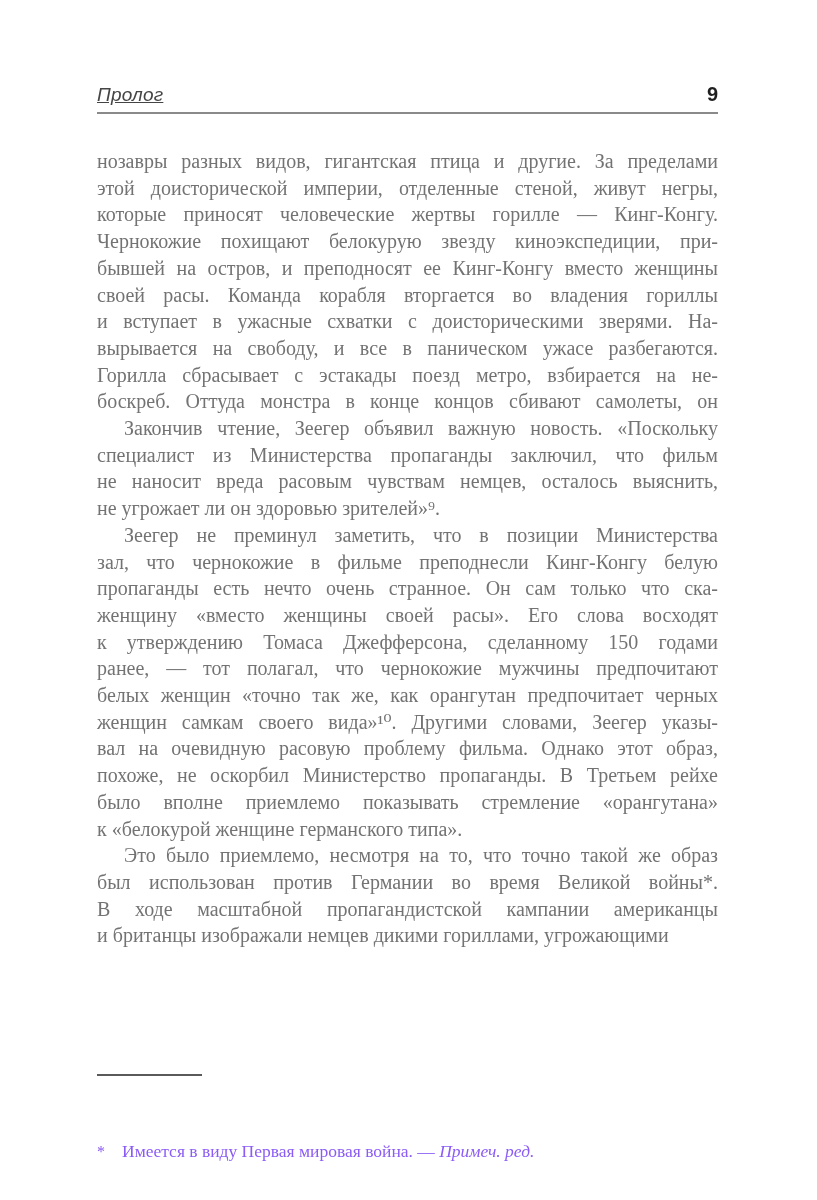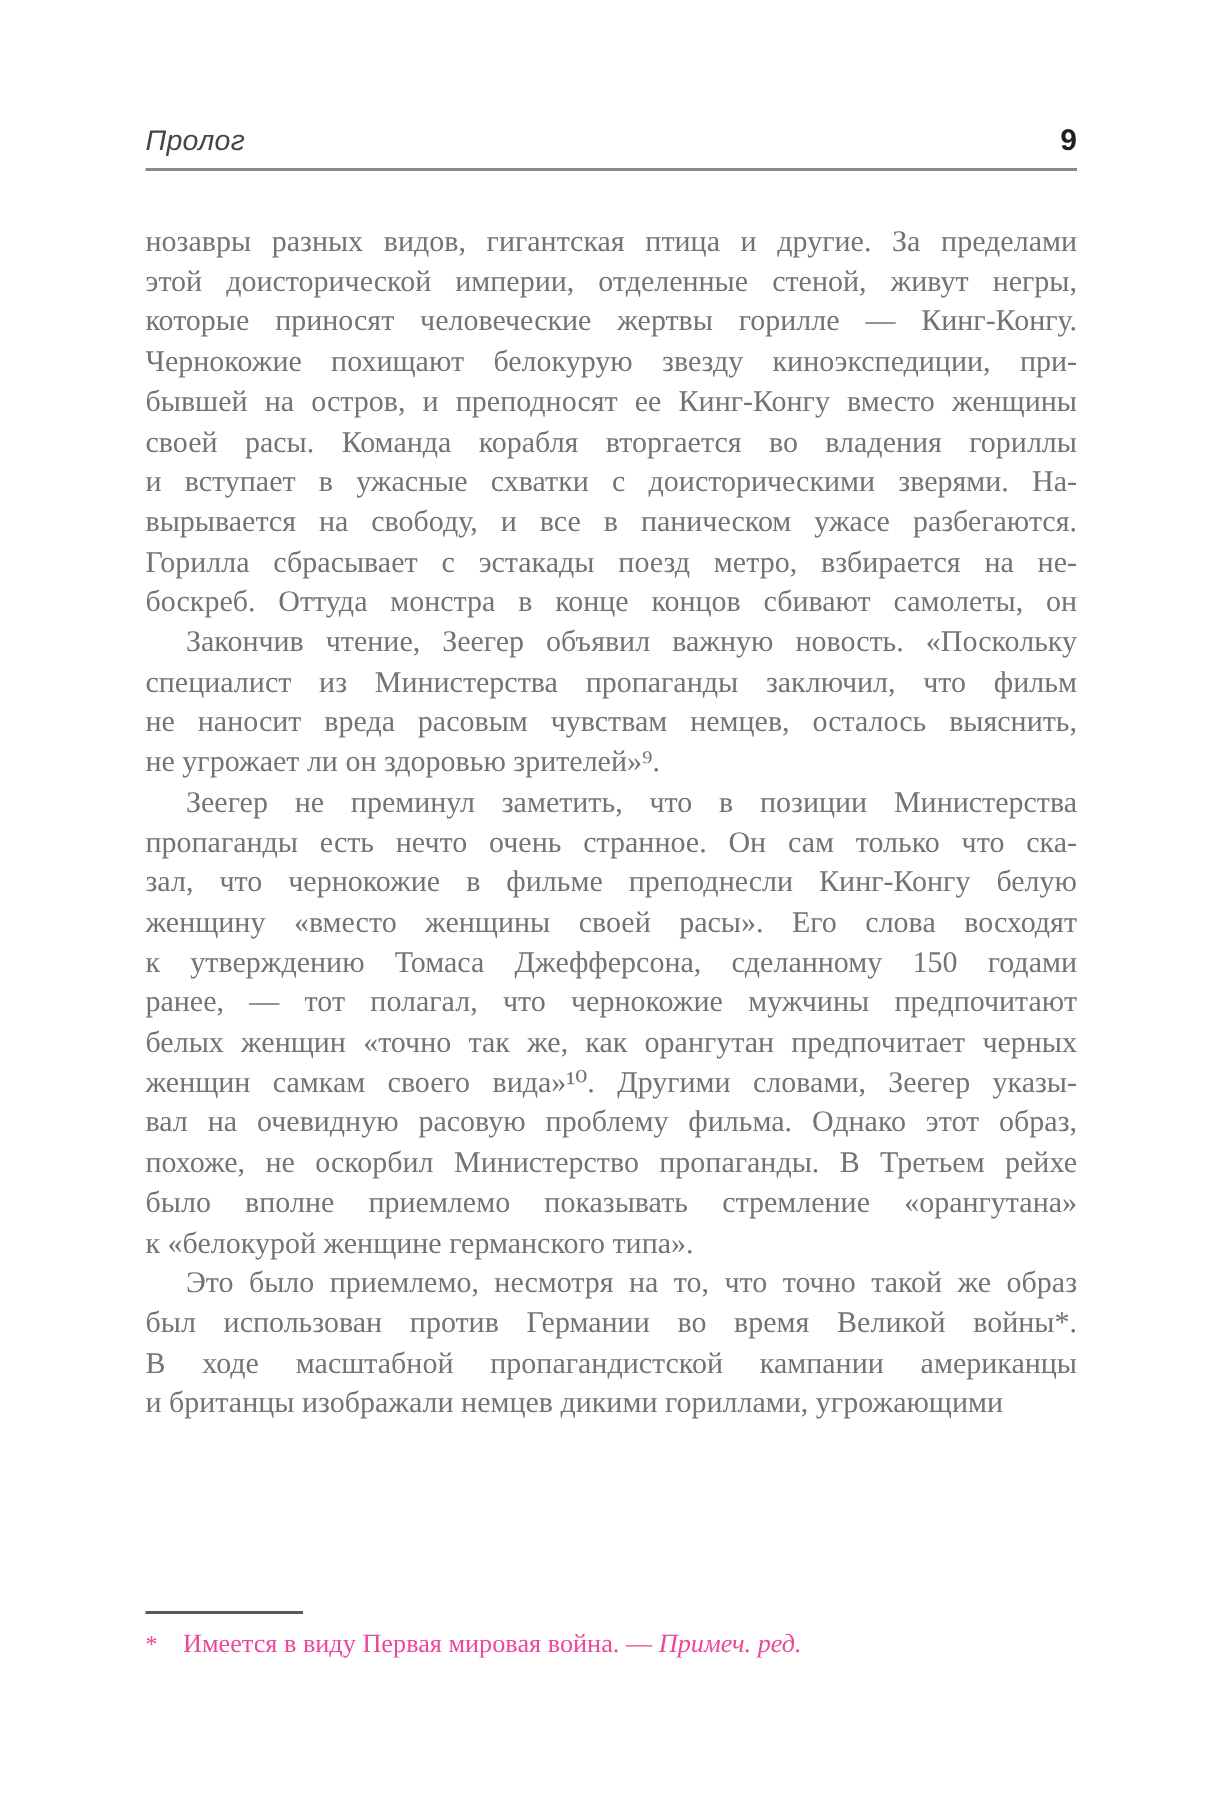--- a/index.html
+++ b/index.html
@@ -23,20 +23,21 @@
     display: flex;
     justify-content: space-between;
     align-items: baseline;
   }
   .running-title {
     font-family: "Liberation Sans", "DejaVu Sans", sans-serif;
     font-style: italic;
     font-size: 19px;
     color: #454545;
     letter-spacing: 0.2px;
+    text-decoration: underline;
   }
   .page-number {
     font-family: "Liberation Sans", "DejaVu Sans", sans-serif;
     font-weight: bold;
     font-size: 20px;
     color: #1f1f1f;
   }
   .header-rule {
     position: absolute;
     left: 97px;
@@ -70,24 +71,24 @@
     left: 97px;
     top: 1074px;
     width: 105px;
     height: 2px;
     background: #5a5a5a;
   }
   .footnote {
     position: absolute;
     left: 97px;
     width: 621px;
-    top: 1083px;
+    top: 1139px;
     font-size: 17.5px;
     line-height: 24px;
-    color: #ec4899;
+    color: #8b5cf6;
   }
   .fn-marker {
     display: inline-block;
     width: 25px;
     font-size: 16px;
   }
   .fn-source { font-style: italic; }
 </style>
 </head>
 <body>
@@ -115,22 +116,22 @@
         <div class="line">боскреб. Оттуда монстра в конце концов сбивают самолеты, он</div>
       </div>
       <div class="para indent">
         <div class="line">Закончив чтение, Зеегер объявил важную новость. «Поскольку</div>
         <div class="line">специалист из Министерства пропаганды заключил, что фильм</div>
         <div class="line">не наносит вреда расовым чувствам немцев, осталось выяснить,</div>
         <div class="line last">не угрожает ли он здоровью зрителей»⁹.</div>
       </div>
       <div class="para indent">
         <div class="line">Зеегер не преминул заметить, что в позиции Министерства</div>
+        <div class="line">зал, что чернокожие в фильме преподнесли Кинг-Конгу белую</div>
         <div class="line">пропаганды есть нечто очень странное. Он сам только что ска-</div>
-        <div class="line">зал, что чернокожие в фильме преподнесли Кинг-Конгу белую</div>
         <div class="line">женщину «вместо женщины своей расы». Его слова восходят</div>
         <div class="line">к утверждению Томаса Джефферсона, сделанному 150 годами</div>
         <div class="line">ранее, — тот полагал, что чернокожие мужчины предпочитают</div>
         <div class="line">белых женщин «точно так же, как орангутан предпочитает черных</div>
         <div class="line">женщин самкам своего вида»¹⁰. Другими словами, Зеегер указы-</div>
         <div class="line">вал на очевидную расовую проблему фильма. Однако этот образ,</div>
         <div class="line">похоже, не оскорбил Министерство пропаганды. В Третьем рейхе</div>
         <div class="line">было вполне приемлемо показывать стремление «орангутана»</div>
         <div class="line last">к «белокурой женщине германского типа».</div>
       </div>

